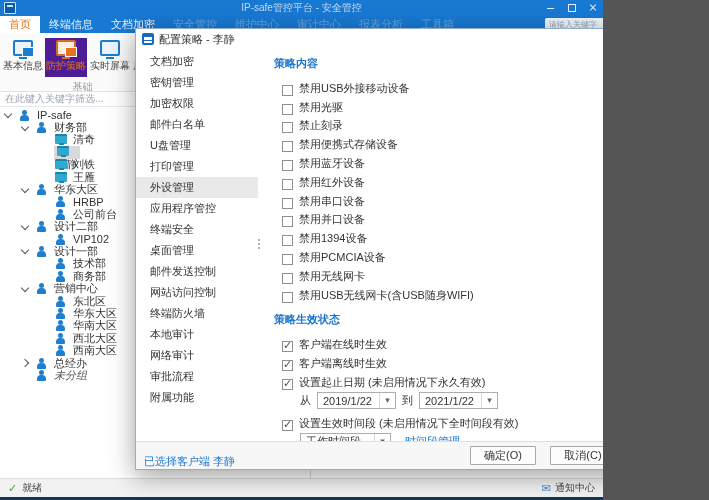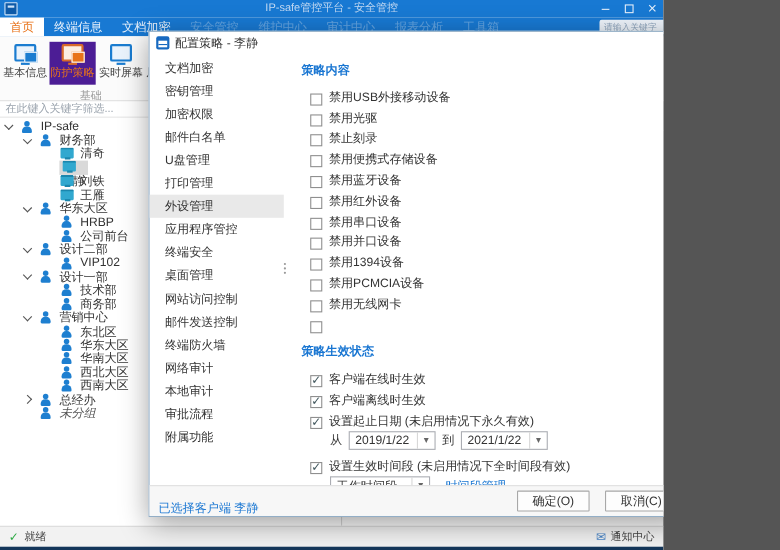--- a/index.html
+++ b/index.html
@@ -379,25 +379,25 @@
         <div class="dmi">文档加密</div>
         <div class="dmi">密钥管理</div>
         <div class="dmi">加密权限</div>
         <div class="dmi">邮件白名单</div>
         <div class="dmi">U盘管理</div>
         <div class="dmi">打印管理</div>
         <div class="dmi sel">外设管理</div>
         <div class="dmi">应用程序管控</div>
         <div class="dmi">终端安全</div>
         <div class="dmi">桌面管理</div>
+        <div class="dmi">邮件发送控制</div>
         <div class="dmi">网站访问控制</div>
-        <div class="dmi">邮件发送控制</div>
         <div class="dmi">终端防火墙</div>
+        <div class="dmi">本地审计</div>
         <div class="dmi">网络审计</div>
-        <div class="dmi">本地审计</div>
         <div class="dmi">审批流程</div>
         <div class="dmi">附属功能</div>
         <span class="dots"></span>
       </div>
       <div class="dcontent">
         <div class="sechead">策略内容</div>
         <label class="cbrow">
             <span class="cb"></span>
             <span>禁用USB外接移动设备</span>
           </label>
@@ -436,20 +436,21 @@
         <label class="cbrow">
             <span class="cb"></span>
             <span>禁用PCMCIA设备</span>
           </label>
         <label class="cbrow">
             <span class="cb"></span>
             <span>禁用无线网卡</span>
           </label>
         <label class="cbrow">
             <span class="cb"></span>
+            <span>禁用USB无线网卡(含USB随身WIFI)</span>
           </label>
         <div class="sechead s2">策略生效状态</div>
         <label class="cbrow st">
             <span class="cb ck"></span>
             <span>客户端在线时生效</span>
           </label>
         <label class="cbrow st">
             <span class="cb ck"></span>
             <span>客户端离线时生效</span>
           </label>

